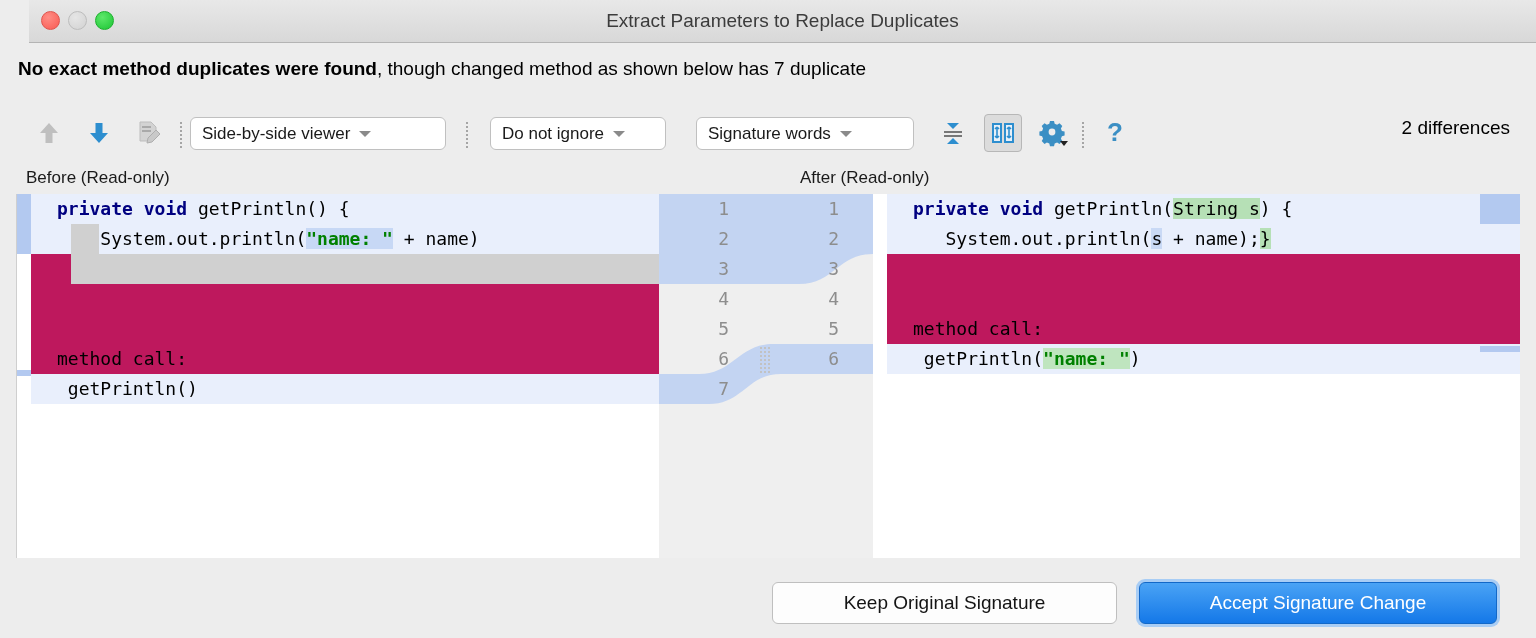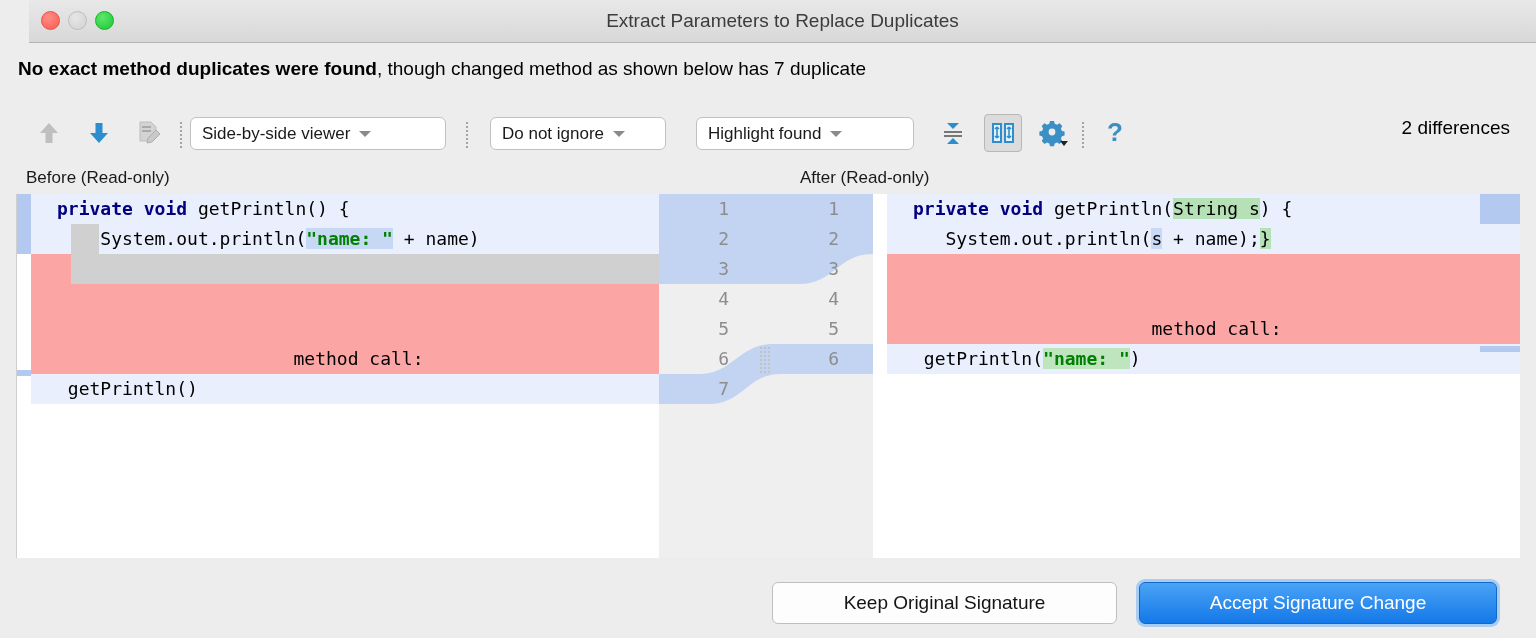--- a/index.html
+++ b/index.html
@@ -82,21 +82,21 @@
   .mark{position:absolute;left:0;width:14px;background:#b3c9f0;}
 
   .code{
     position:absolute;left:14px;top:0;right:0;height:308px;
     font-family:"DejaVu Sans Mono", monospace;font-size:18px;
     line-height:30px;white-space:pre;
   }
   .pane.right .code{left:14px;}
   .row{position:relative;height:30px;padding-left:26px;box-sizing:border-box;}
   .row.hl{background:#e9effc;}
-  .row.blank{background:#fca5a5;text-align:center;}
+  .row.blank{background:#be185d;}
   .kw{color:#000080;font-weight:bold;}
   .str{color:#008000;font-weight:bold;}
   .plain{color:#000;}
   .sel-str{background:#c7d8f5;}
   .grn{background:#b6e0b6;}
   .grn2{background:#bfe5bf;}
   .bluechip{background:#c9d9f5;}
   
   .selblock{position:absolute;background:#d0d0d0;}
 
@@ -190,21 +190,21 @@
     </div>
 
     <div class="vsep" style="left:466px;"></div>
 
     <div class="combo" style="left:490px;width:176px;">
       <span>Do not ignore</span>
       <span class="caret"></span>
     </div>
 
     <div class="combo" style="left:696px;width:218px;">
-      <span>Highlight found</span>
+      <span>Signature words</span>
       <span class="caret"></span>
     </div>
 
     <div class="tb-btn" style="left:934px;">
       <svg width="26" height="26" viewBox="0 0 26 26">
         <path d="M7 3 L19 3 L13 9 Z" fill="#2d8ecf"></path>
         <rect x="4" y="11" width="18" height="2" fill="#777"></rect>
         <rect x="4" y="15" width="18" height="2" fill="#777"></rect>
         <path d="M7 24 L19 24 L13 18 Z" fill="#2d8ecf"></path>
       </svg>

